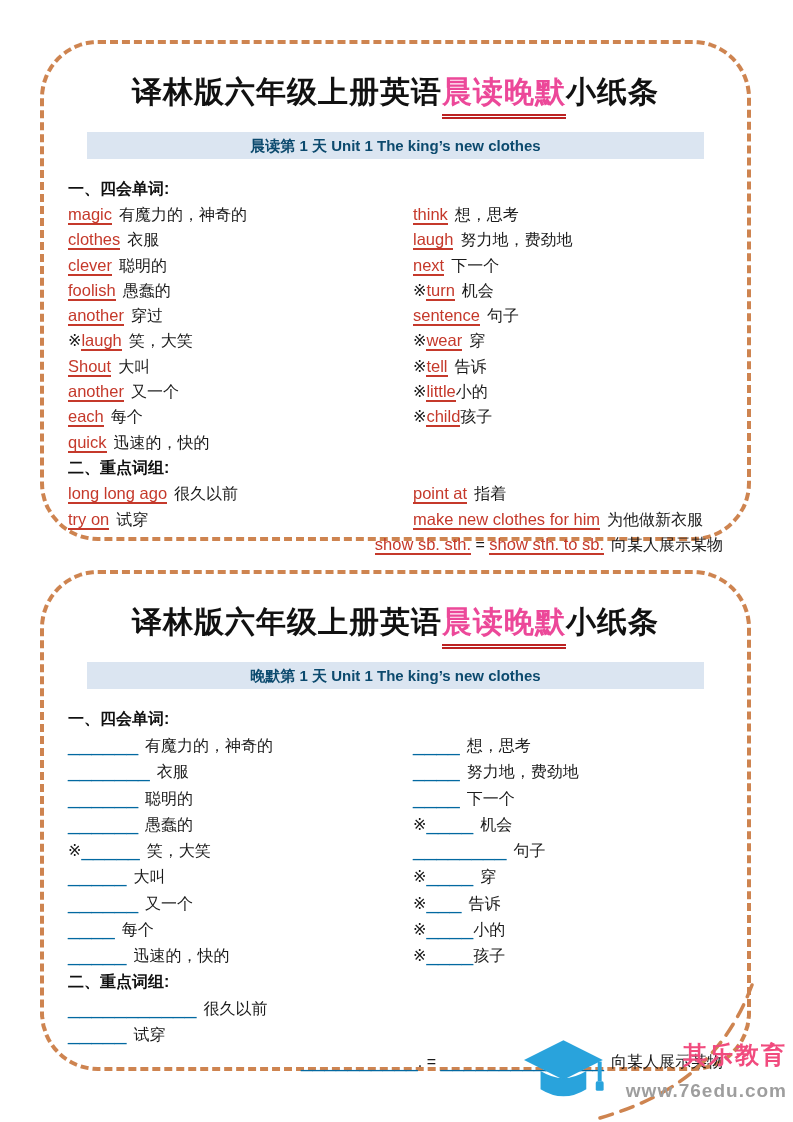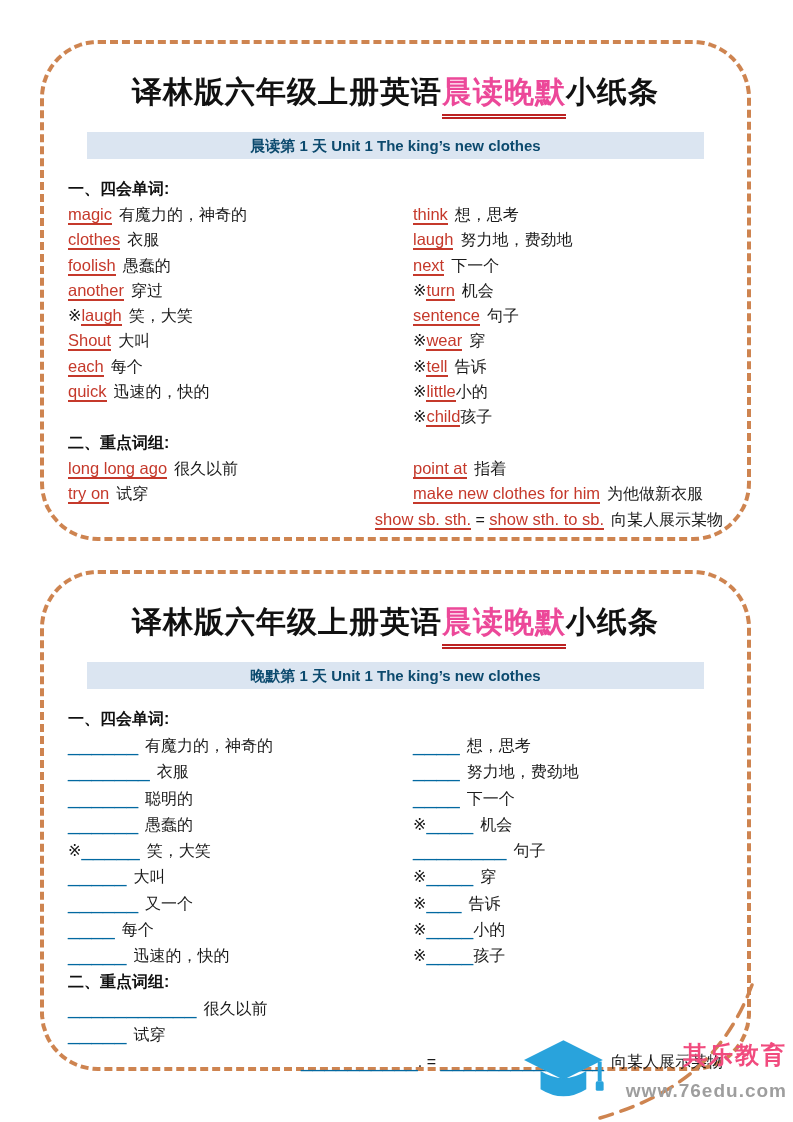--- a/index.html
+++ b/index.html
@@ -79,24 +79,26 @@
   <div class="header-bar">晨读第 1 天  Unit 1 The king’s new clothes</div>
 
   <div class="card-inner">
     <div class="sec-label">一、四会单词:</div>
 
     <div class="cols">
       <div class="col-left">
 
       <div class="word-row"><span class="pre"></span><span class="word">magic</span><span class="zh">有魔力的，神奇的</span></div>
           <div class="word-row"><span class="pre"></span><span class="word">clothes</span><span class="zh">衣服</span></div>
+          <div class="word-row"><span class="pre"></span><span class="word">clever</span><span class="zh">聪明的</span></div>
           <div class="word-row"><span class="pre"></span><span class="word">foolish</span><span class="zh">愚蠢的</span></div>
           <div class="word-row"><span class="pre"></span><span class="word">another</span><span class="zh">穿过</span></div>
           <div class="word-row"><span class="pre">※</span><span class="word">laugh</span><span class="zh">笑，大笑</span></div>
           <div class="word-row"><span class="pre"></span><span class="word">Shout</span><span class="zh">大叫</span></div>
+          <div class="word-row"><span class="pre"></span><span class="word">another</span><span class="zh">又一个</span></div>
           <div class="word-row"><span class="pre"></span><span class="word">each</span><span class="zh">每个</span></div>
           <div class="word-row"><span class="pre"></span><span class="word">quick</span><span class="zh">迅速的，快的</span></div>
         </div>
       <div class="col-right">
 
       <div class="word-row"><span class="pre"></span><span class="word">think</span><span class="zh">想，思考</span></div>
           <div class="word-row"><span class="pre"></span><span class="word">laugh</span><span class="zh">努力地，费劲地</span></div>
           <div class="word-row"><span class="pre"></span><span class="word">next</span><span class="zh">下一个</span></div>
           <div class="word-row"><span class="pre">※</span><span class="word">turn</span><span class="zh">机会</span></div>
           <div class="word-row"><span class="pre"></span><span class="word">sentence</span><span class="zh">句子</span></div>

